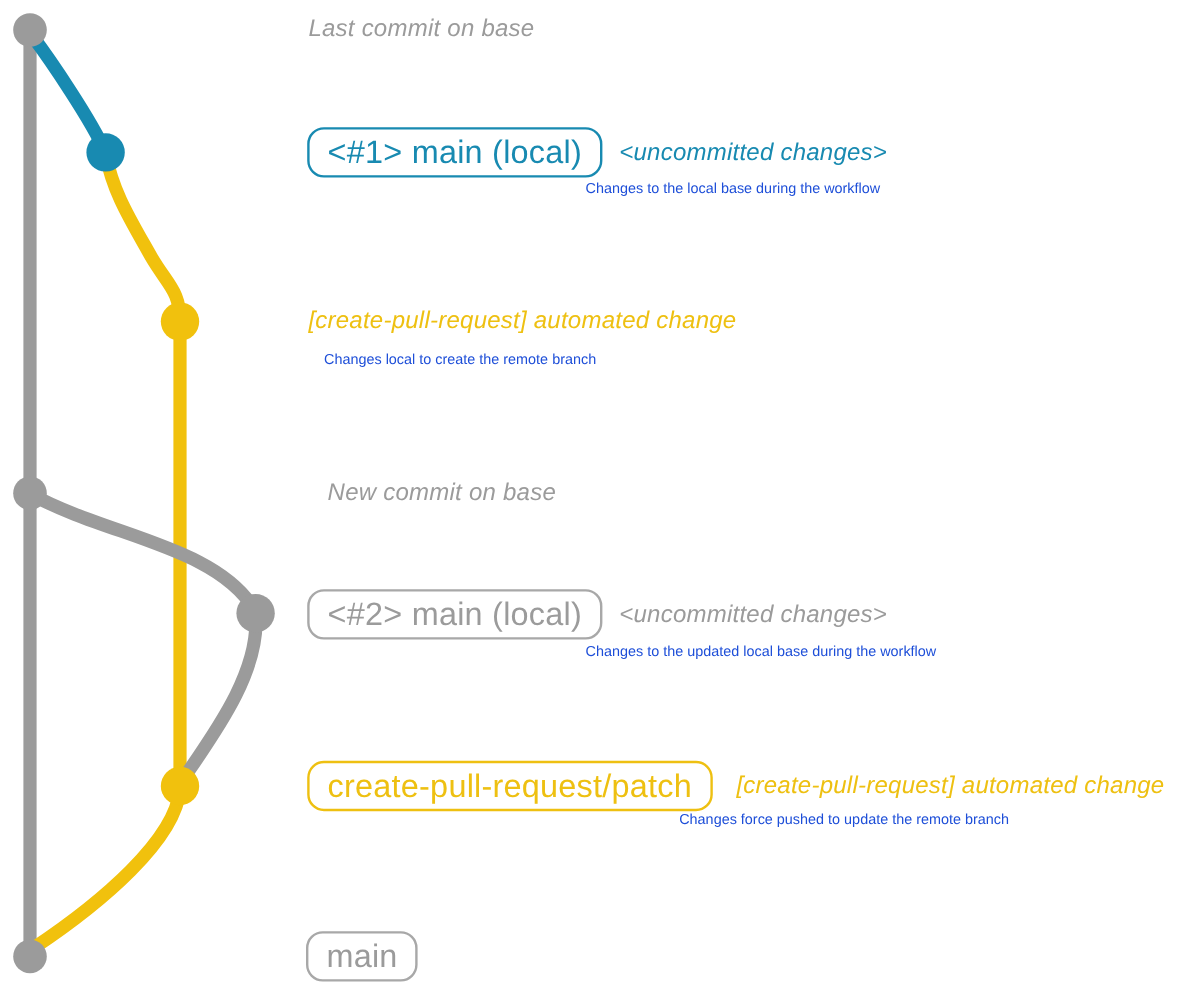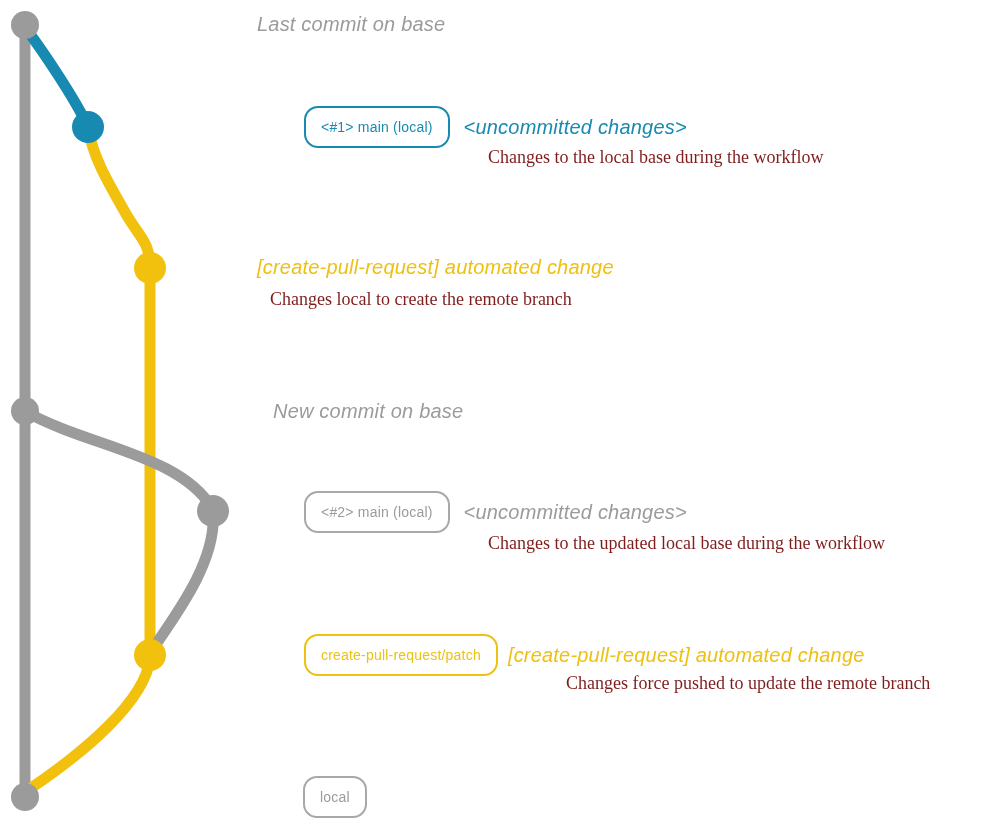--- a/index.html
+++ b/index.html
@@ -7,40 +7,39 @@
     position:relative;
     width:981px;height:827px;
     background:#ffffff;
     overflow:hidden;
     font-family:"Liberation Sans", sans-serif;
   }
   svg.graph{position:absolute;left:0;top:0;}
   svg.graph path{fill:none;}
   .abs{position:absolute;white-space:nowrap;}
   .sans{font-family:"Liberation Sans", sans-serif;font-size:20px;line-height:20px;letter-spacing:0.2px;font-style:italic;}
-  .serif{font-family:Liberation Serif, serif;font-size:18px;line-height:20px;color:#7f1d1d;}
+  .serif{font-family:Liberation Sans, sans-serif;font-size:12px;line-height:20px;color:#1d4ed8;}
   .gray-t{color:#9b9b9b;}
   .teal-t{color:#188ab1;}
   .yellow-t{color:#eec011;}
   .rowflex{display:flex;align-items:center;}
   .badge{
     display:inline-block;
     padding:9px 15px;
     border:2px solid;
     border-radius:14px;
-    font-size:14px;line-height:20px;
+    font-size:27px;line-height:20px;
     letter-spacing:0.2px;
     background:#ffffff;
-    margin-left:48px;
   }
   .badge.teal-b{border-color:#188ab1;color:#188ab1;}
   .badge.gray-b{border-color:#a8a8a8;color:#9b9b9b;}
   .badge.yellow-b{border-color:#eec011;color:#eec011;}
   .gap14{gap:14px;}
-  .gap10{gap:10px;}
+  .gap10{gap:20px;}
   .gap12{gap:12px;}
 </style>
 </head>
 <body>
 
 <div id="stage">
 
   <svg class="graph" width="981" height="827" viewBox="0 0 981 827">
 
     <path d="M25 25 L25 797" stroke-width="11" stroke="#9b9b9b"></path>
@@ -85,16 +84,16 @@
   </div>
   <div class="abs serif" style="left:488px;top:533px;">Changes to the updated local base during the workflow</div>
 
   <div class="abs rowflex gap10" style="left:256px;top:634px;">
     <span class="badge yellow-b">create-pull-request/patch</span>
     <span class="sans yellow-t">[create-pull-request] automated change</span>
   </div>
   <div class="abs serif" style="left:566px;top:673px;">Changes force pushed to update the remote branch</div>
 
   <div class="abs rowflex gap12" style="left:255px;top:776px;">
-    <span class="badge gray-b">local</span>
+    <span class="badge gray-b">main</span>
   </div>
 
 </div>
 
 </body></html>

